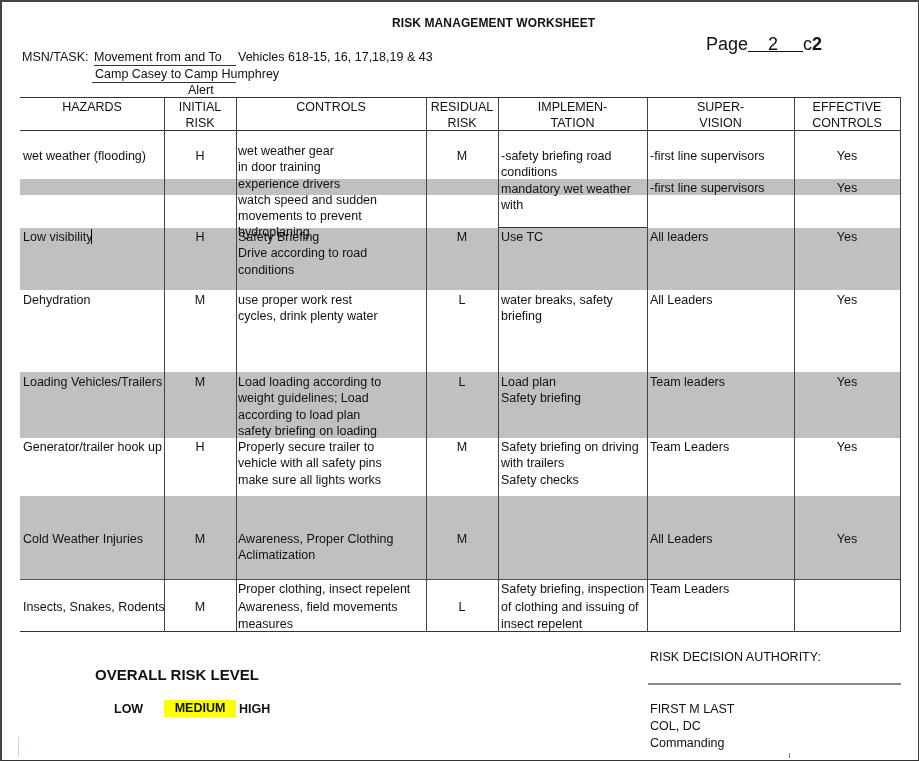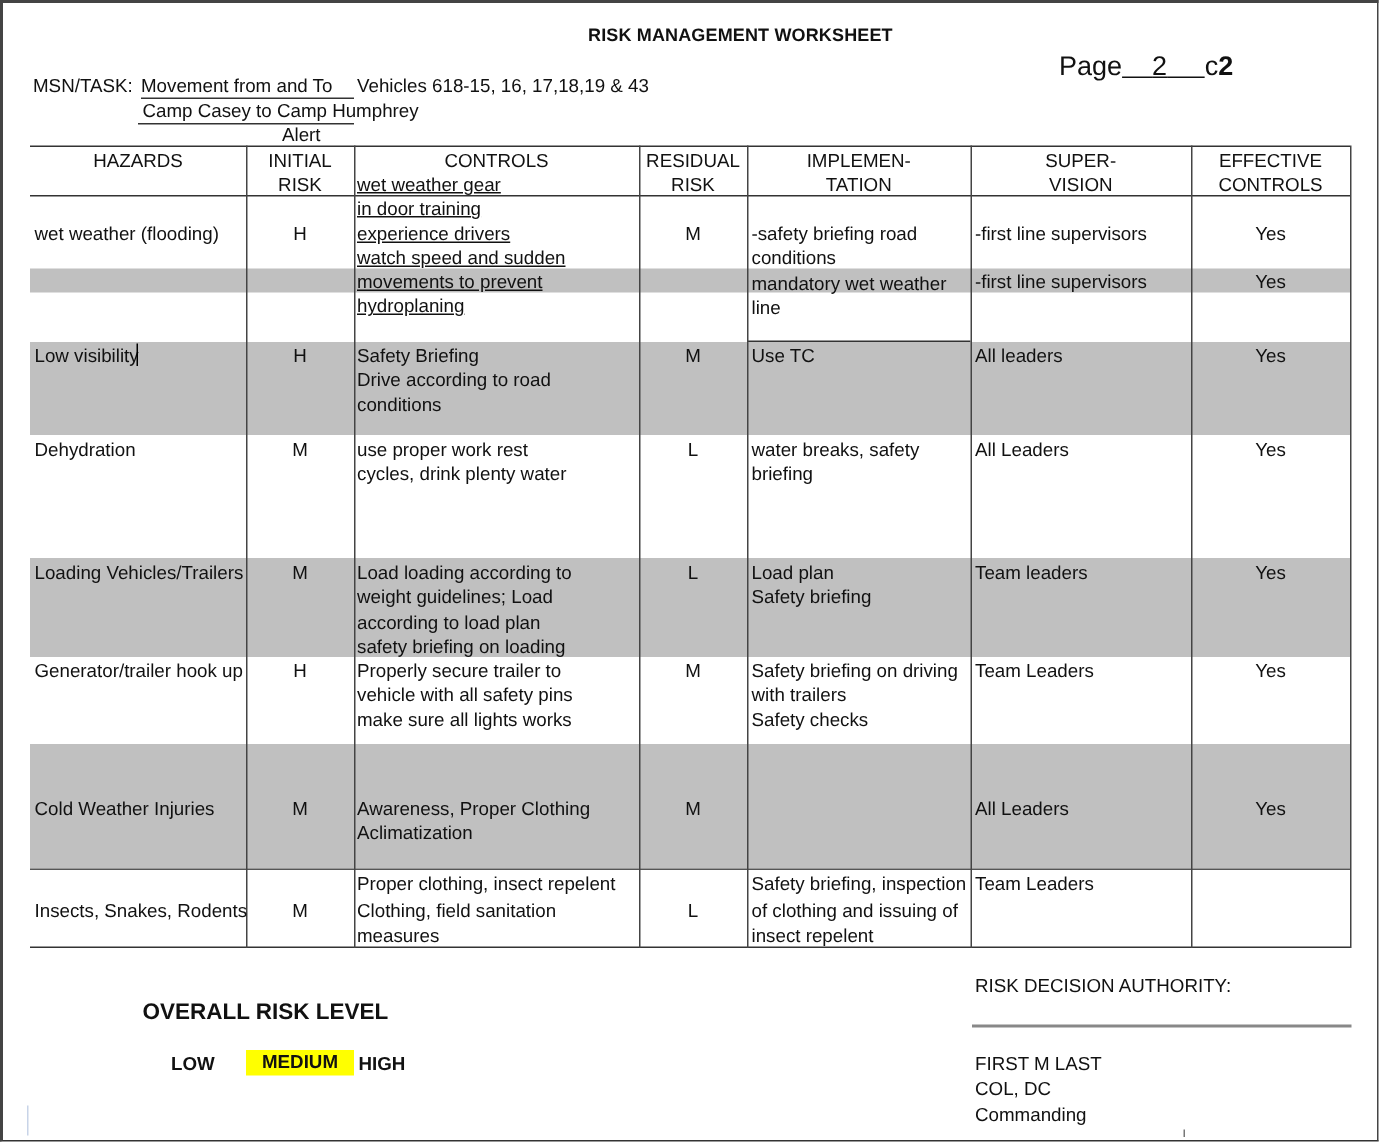--- a/index.html
+++ b/index.html
@@ -112,34 +112,34 @@
       <div>SUPER-</div>
       <div>VISION</div>
     </div>
   <div class="hdr" style="left:774px;width:106px;top:2px;">
       <div>EFFECTIVE</div>
       <div>CONTROLS</div>
     </div>
 
   <div class="cell" style="left:3px;top:51px;">wet weather (flooding)</div>
   <div class="cell center" style="left:144px;width:72px;top:51px;">H</div>
-  <div class="cell" style="left:218px;top:18px;text-decoration:underline;">
+  <div class="cell" style="left:218px;top:46px;">
     <div>wet weather gear</div>
     <div>in door training</div>
     <div>experience drivers</div>
     <div>watch speed and sudden</div>
     <div>movements to prevent</div>
     <div>hydroplaning</div>
   </div>
   <div class="cell center" style="left:406px;width:72px;top:51px;">M</div>
   <div class="cell" style="left:481px;top:51px;">
     <div>-safety briefing road</div>
     <div>conditions</div>
     <div>mandatory wet weather</div>
-    <div>line</div>
+    <div>with</div>
   </div>
   <div class="cell" style="left:630px;top:51px;">-first line supervisors</div>
   <div class="cell" style="left:630px;top:83px;">-first line supervisors</div>
   <div class="cell center" style="left:774px;width:106px;top:51px;">Yes</div>
   <div class="cell center" style="left:774px;width:106px;top:83px;">Yes</div>
 
   <div class="cell" style="left:3px;top:132px;text-align:center;">Low visibility</div>
   <div class="cell center" style="left:144px;width:72px;top:132px;">H</div>
   <div class="cell" style="left:218px;top:132px;">
     <div>Safety Briefing</div>
@@ -204,21 +204,21 @@
     <div>Aclimatization</div>
   </div>
   <div class="cell center" style="left:406px;width:72px;top:434px;">M</div>
   <div class="cell" style="left:630px;top:434px;">All Leaders</div>
   <div class="cell center" style="left:774px;width:106px;top:434px;">Yes</div>
 
   <div class="cell" style="left:3px;top:502px;">Insects, Snakes, Rodents</div>
   <div class="cell center" style="left:144px;width:72px;top:502px;">M</div>
   <div class="cell" style="left:218px;top:483px;line-height:18px;">
     <div>Proper clothing, insect repelent</div>
-    <div>Clothing, field sanitation</div>
+    <div>Awareness, field movements</div>
     <div style="line-height:16px;">measures</div>
   </div>
   <div class="cell center" style="left:406px;width:72px;top:502px;">L</div>
   <div class="cell" style="left:481px;top:483px;line-height:18px;">
     <div>Safety briefing, inspection</div>
     <div>of clothing and issuing of</div>
     <div style="line-height:16px;">insect repelent</div>
   </div>
   <div class="cell" style="left:630px;top:484px;">Team Leaders</div>
   <div class="cell center" style="left:774px;width:106px;top:502px;"></div>

